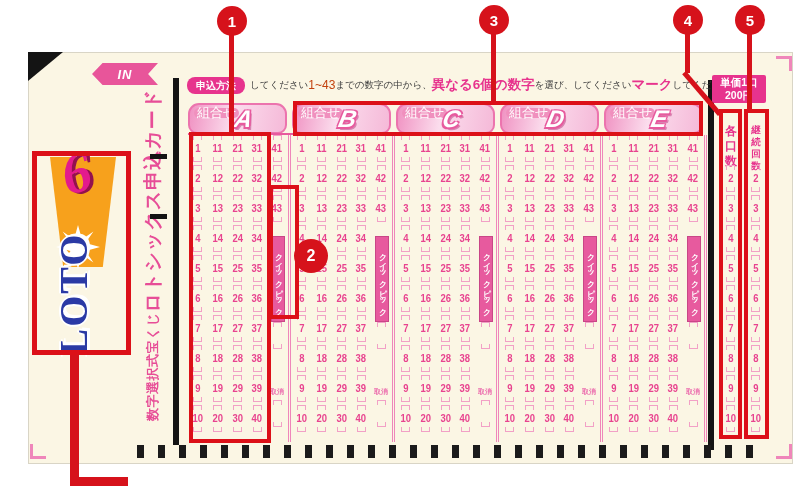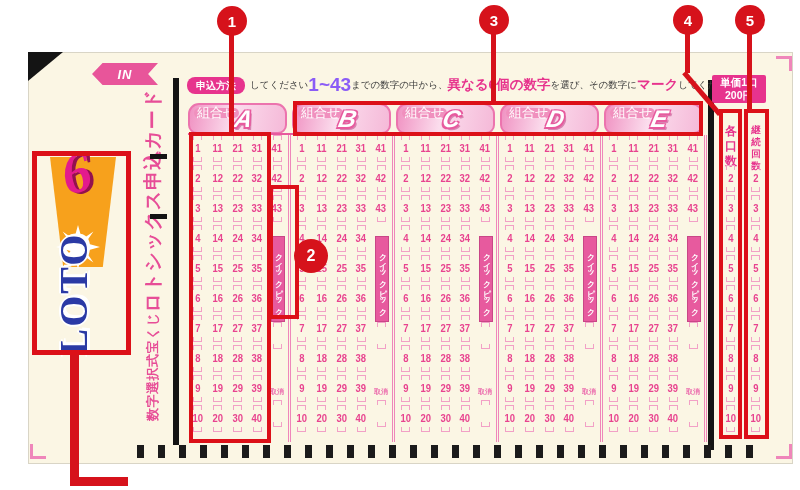--- a/index.html
+++ b/index.html
@@ -34,21 +34,21 @@
         transform:rotate(-90deg);text-align:center;font-family:"Liberation Serif",serif;
         font-weight:900;font-size:40px;letter-spacing:2px;color:#2b3aa5;line-height:44px;
         text-shadow:-2px 0 0 #fff,2px 0 0 #fff,0 -2px 0 #fff,0 2px 0 #fff,3px 3px 0 #fff;}
   
   #ins-pill{position:absolute;left:187px;top:77px;width:58px;height:17px;background:#e7338d;
         border-radius:8px;color:#fff;font-weight:bold;font-size:10px;
         display:flex;align-items:center;justify-content:center;}
   #ins-text{position:absolute;left:250px;top:74px;height:22px;white-space:nowrap;
         display:flex;align-items:center;}
   .ins-r{font-size:9.5px;color:#3b3b3b;}
-  .ins-b{font-size:19px;font-weight:bold;color:#8b5cf6;}
+  .ins-b{font-size:12px;font-weight:normal;color:#c2410c;}
   .ins-p{font-size:13.5px;font-weight:bold;color:#e7338d;}
   
   #unit-price{position:absolute;left:712px;top:75px;width:54px;height:28px;background:#e7338d;
         border-radius:2px;color:#fff;font-weight:bold;font-size:10.5px;line-height:13px;
         text-align:center;padding-top:1px;box-sizing:border-box;}
   
   .tab{position:absolute;height:31px;box-sizing:border-box;border:2px solid #ec74ae;
         border-radius:11px 11px 9px 9px;background:linear-gradient(100deg,#f092c2,#fbdded 45%,#f5b9d8);}
   .tab .chip{position:absolute;left:4px;top:3px;font-weight:normal;font-size:13px;color:#fff;
         background:#f090be;border-radius:5px;padding:1px 3px;line-height:8px;}
@@ -116,21 +116,21 @@
     </svg>
     <div id="logo-loto">LOTO</div>
   </div>
 
   <div id="ins-pill">申込方法</div>
   <div id="ins-text">
       <span class="ins-r">してください</span>
       <span class="ins-b">1~43</span>
       <span class="ins-r">までの数字の中から、</span>
       <span class="ins-p">異なる6個の数字</span>
-      <span class="ins-r">を選び、その数字に</span>
+      <span class="ins-r">を選び、してください</span>
       <span class="ins-p">マーク</span>
       <span class="ins-r">してください。</span>
     </div>
 
   <div id="unit-price">
     <div>単価1口</div>
     <div>200円</div>
   </div>
 
   <div id="gen">

